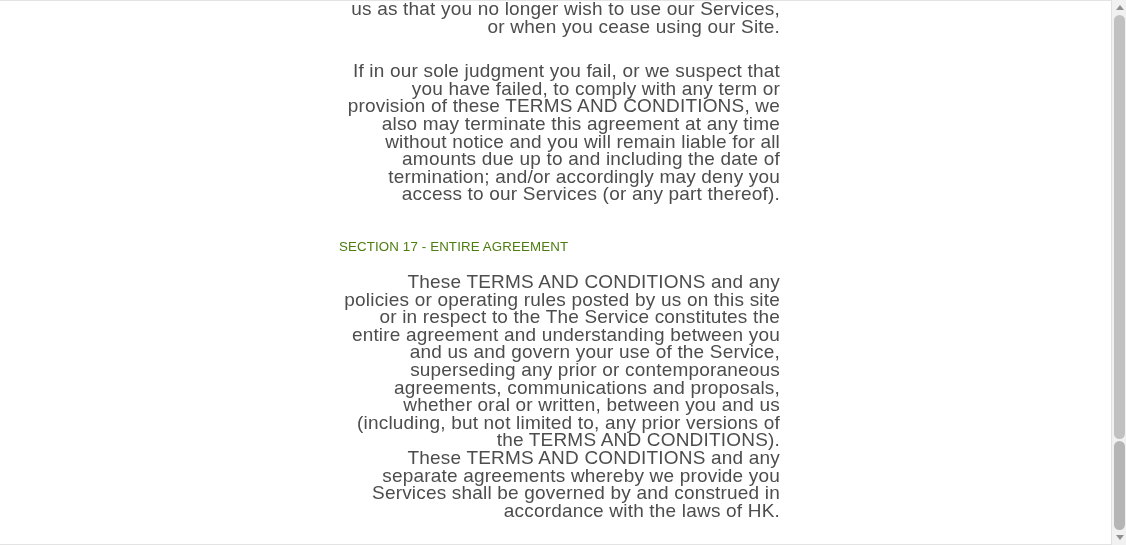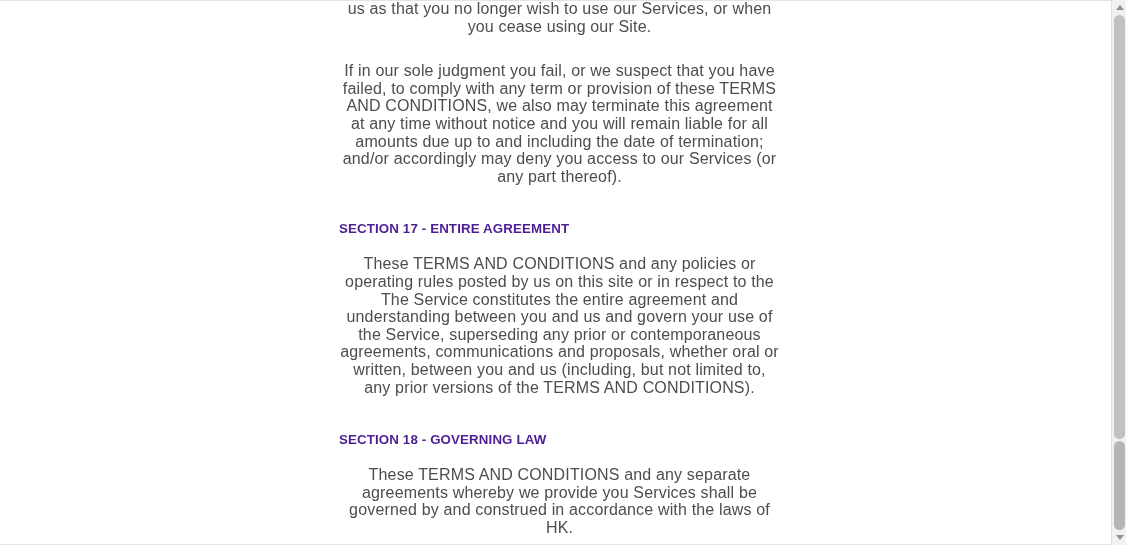--- a/index.html
+++ b/index.html
@@ -47,37 +47,37 @@
     position: absolute;
     top: 0;
     left: 339px;
     width: 441px;
     padding-top: 0px;
   }
 
   p.para {
     margin: 0;
     color: #4d4d4d;
-    font-size: 16px;
+    font-size: 19px;
     line-height: 17.6px;
     letter-spacing: 0.01em;
-    text-align: center;
+    text-align: right;
     font-family: "Liberation Sans", sans-serif;
   }
 
   p.para.spaced-before {
     margin-top: 27px;
   }
 
   h3.section-heading {
     margin: 0;
-    color: #4c1d95;
+    color: #4d7c0f;
     font-size: 13.3px;
     line-height: 17.6px;
-    font-weight: bold;
+    font-weight: normal;
     letter-spacing: 0.01em;
     font-family: "Liberation Sans", sans-serif;
   }
 
   .heading-block {
     margin-top: 35px;
     margin-bottom: 17.5px;
   }
 
   .heading-block.first {
@@ -151,23 +151,20 @@
     <p class="para spaced-before">If in our sole judgment you fail, or we suspect that you have failed, to comply with any term or provision of these TERMS AND CONDITIONS, we also may terminate this agreement at any time without notice and you will remain liable for all amounts due up to and including the date of termination; and/or accordingly may deny you access to our Services (or any part thereof).</p>
 
     <div class="heading-block first">
       <h3 class="section-heading">SECTION 17 - ENTIRE AGREEMENT</h3>
     </div>
 
 
     <p class="para">These TERMS AND CONDITIONS and any policies or operating rules posted by us on this site or in respect to the The Service constitutes the entire agreement and understanding between you and us and govern your use of the Service, superseding any prior or contemporaneous agreements, communications and proposals, whether oral or written, between you and us (including, but not limited to, any prior versions of the TERMS AND CONDITIONS).</p>
 
 
-    <div class="heading-block">
-      <h3 class="section-heading">SECTION 18 - GOVERNING LAW</h3>
-    </div>
 
     <p class="para">These TERMS AND CONDITIONS and any separate agreements whereby we provide you Services shall be governed by and construed in accordance with the laws of HK.</p>
 
   </div>
 
   <div class="edge-line-bottom"></div>
 
   <div class="scrollbar">
     <div class="sb-arrow up">
       <span class="arrow-glyph up"></span>

